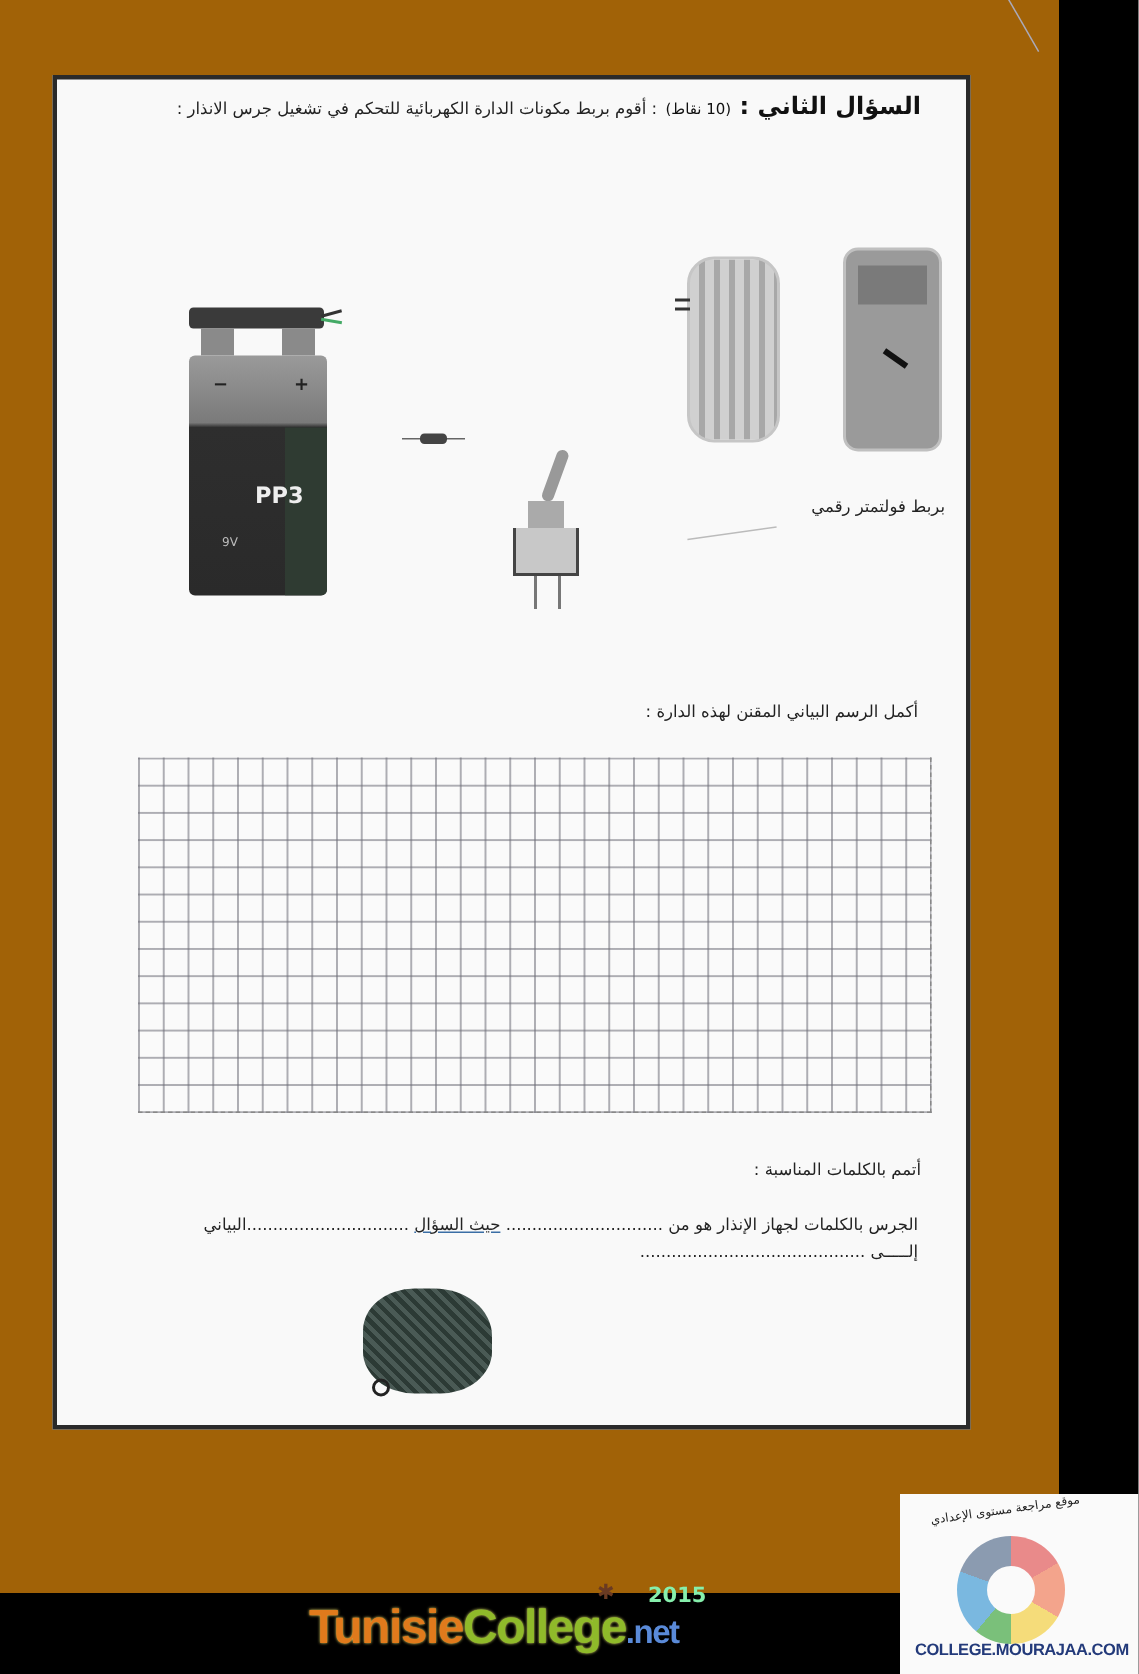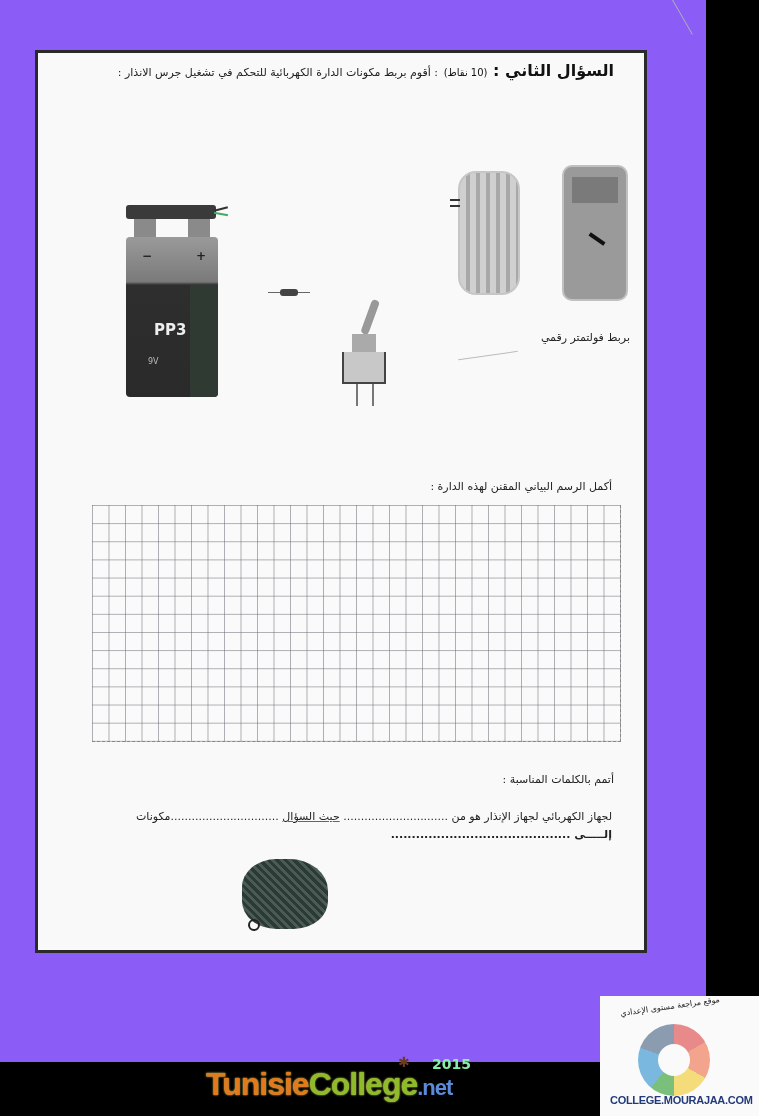--- a/index.html
+++ b/index.html
@@ -13,21 +13,21 @@
       overflow: hidden;
       background: #000;
       font-family: "DejaVu Sans", sans-serif;
     }
     .page {
       position: absolute;
       left: 0;
       top: 0;
       width: 706px;
       height: 1062px;
-      background: #8b5cf6;
+      background: #a16207;
     }
     .fold-line {
       position: absolute;
       left: 672px;
       top: 0;
       width: 1px;
       height: 40px;
       background: #aab;
       transform: rotate(-30deg);
       transform-origin: top left;
@@ -108,21 +108,21 @@
       content: "";
       position: absolute; right: 0; top: 48px; width: 28px; height: 112px;
       background: #2f3b32;
     }
     .battery .minus, .battery .plus {
       position: absolute; top: 44px; font-size: 12px; color: #222; font-weight: bold;
     }
     .battery .minus { left: 16px; }
     .battery .plus { left: 70px; }
     .battery .label {
-      position: absolute; left: 28px; top: 116px; font-size: 15px; font-weight: bold; color: #eee;
+      position: absolute; left: 44px; top: 116px; font-size: 15px; font-weight: bold; color: #eee;
       z-index: 2;
     }
     .battery .volt {
       position: absolute; left: 22px; top: 152px; font-size: 8px; color: #bbb; z-index: 2;
     }
     .resistor {
       position: absolute;
       left: 230px; top: 235px; width: 42px; height: 10px;
     }
     .resistor .lead {
@@ -179,41 +179,41 @@
       transform: rotate(35deg);
     }
     .voltmeter-caption {
       position: absolute; right: 14px; top: 278px; font-size: 11px; color: #222;
     }
     .stray-mark {
       position: absolute; left: 420px; top: 302px; width: 60px; height: 1px; background: #bbb;
       transform: rotate(-8deg);
     }
     .diagram-instr {
-      position: absolute; right: 32px; top: 415px; font-size: 11px; color: #222; margin-top: 12px;
+      position: absolute; right: 32px; top: 415px; font-size: 11px; color: #222;
     }
     .grid {
       position: absolute;
       left: 54px; top: 452px; width: 528px; height: 236px;
       background-color: #fafafa;
       background-image:
         linear-gradient(to right, rgba(110,110,120,0.55) 1px, transparent 1px),
         linear-gradient(to bottom, rgba(110,110,120,0.55) 1px, transparent 1px);
       background-size: 16.5px 18.15px;
       border-right: 1px dashed #888;
       border-bottom: 1px dashed #888;
     }
     .fill-instr {
       position: absolute; right: 30px; top: 720px; font-size: 11px; color: #222;
     }
     .sentence-1 {
       position: absolute; right: 32px; top: 757px; font-size: 11px; color: #222; white-space: nowrap;
     }
     .sentence-2 {
-      position: absolute; right: 32px; top: 775px; font-size: 11px; color: #222; white-space: nowrap; font-weight: bold;
+      position: absolute; right: 32px; top: 775px; font-size: 11px; color: #222; white-space: nowrap;
     }
     .underlined {
       text-decoration: underline;
       text-decoration-color: #3a6ea5;
     }
     .bell {
       position: absolute;
       left: 200px; top: 800px; width: 92px; height: 80px;
     }
     .bell .shell {
@@ -309,23 +309,23 @@
       <div class="needle"></div>
     </div>
     <div class="voltmeter-caption rtl">بربط فولتمتر رقمي</div>
     <div class="stray-mark"></div>
 
     <div class="diagram-instr rtl">أكمل الرسم البياني المقنن لهذه الدارة :</div>
     <div class="grid"></div>
 
     <div class="fill-instr rtl">أتمم بالكلمات المناسبة :</div>
     <div class="sentence-1 rtl">
-      <span>لجهاز الكهربائي لجهاز الإنذار هو من ..............................</span>
+      <span>الجرس بالكلمات لجهاز الإنذار هو من ..............................</span>
       <span class="underlined">حيث السؤال</span>
-      <span>...............................مكونات</span>
+      <span>...............................البياني</span>
     </div>
     <div class="sentence-2 rtl">إلـــــى ...........................................</div>
 
     <div class="bell">
       <div class="shell"></div>
       <div class="hook"></div>
     </div>
   </div>
 </div>
 

